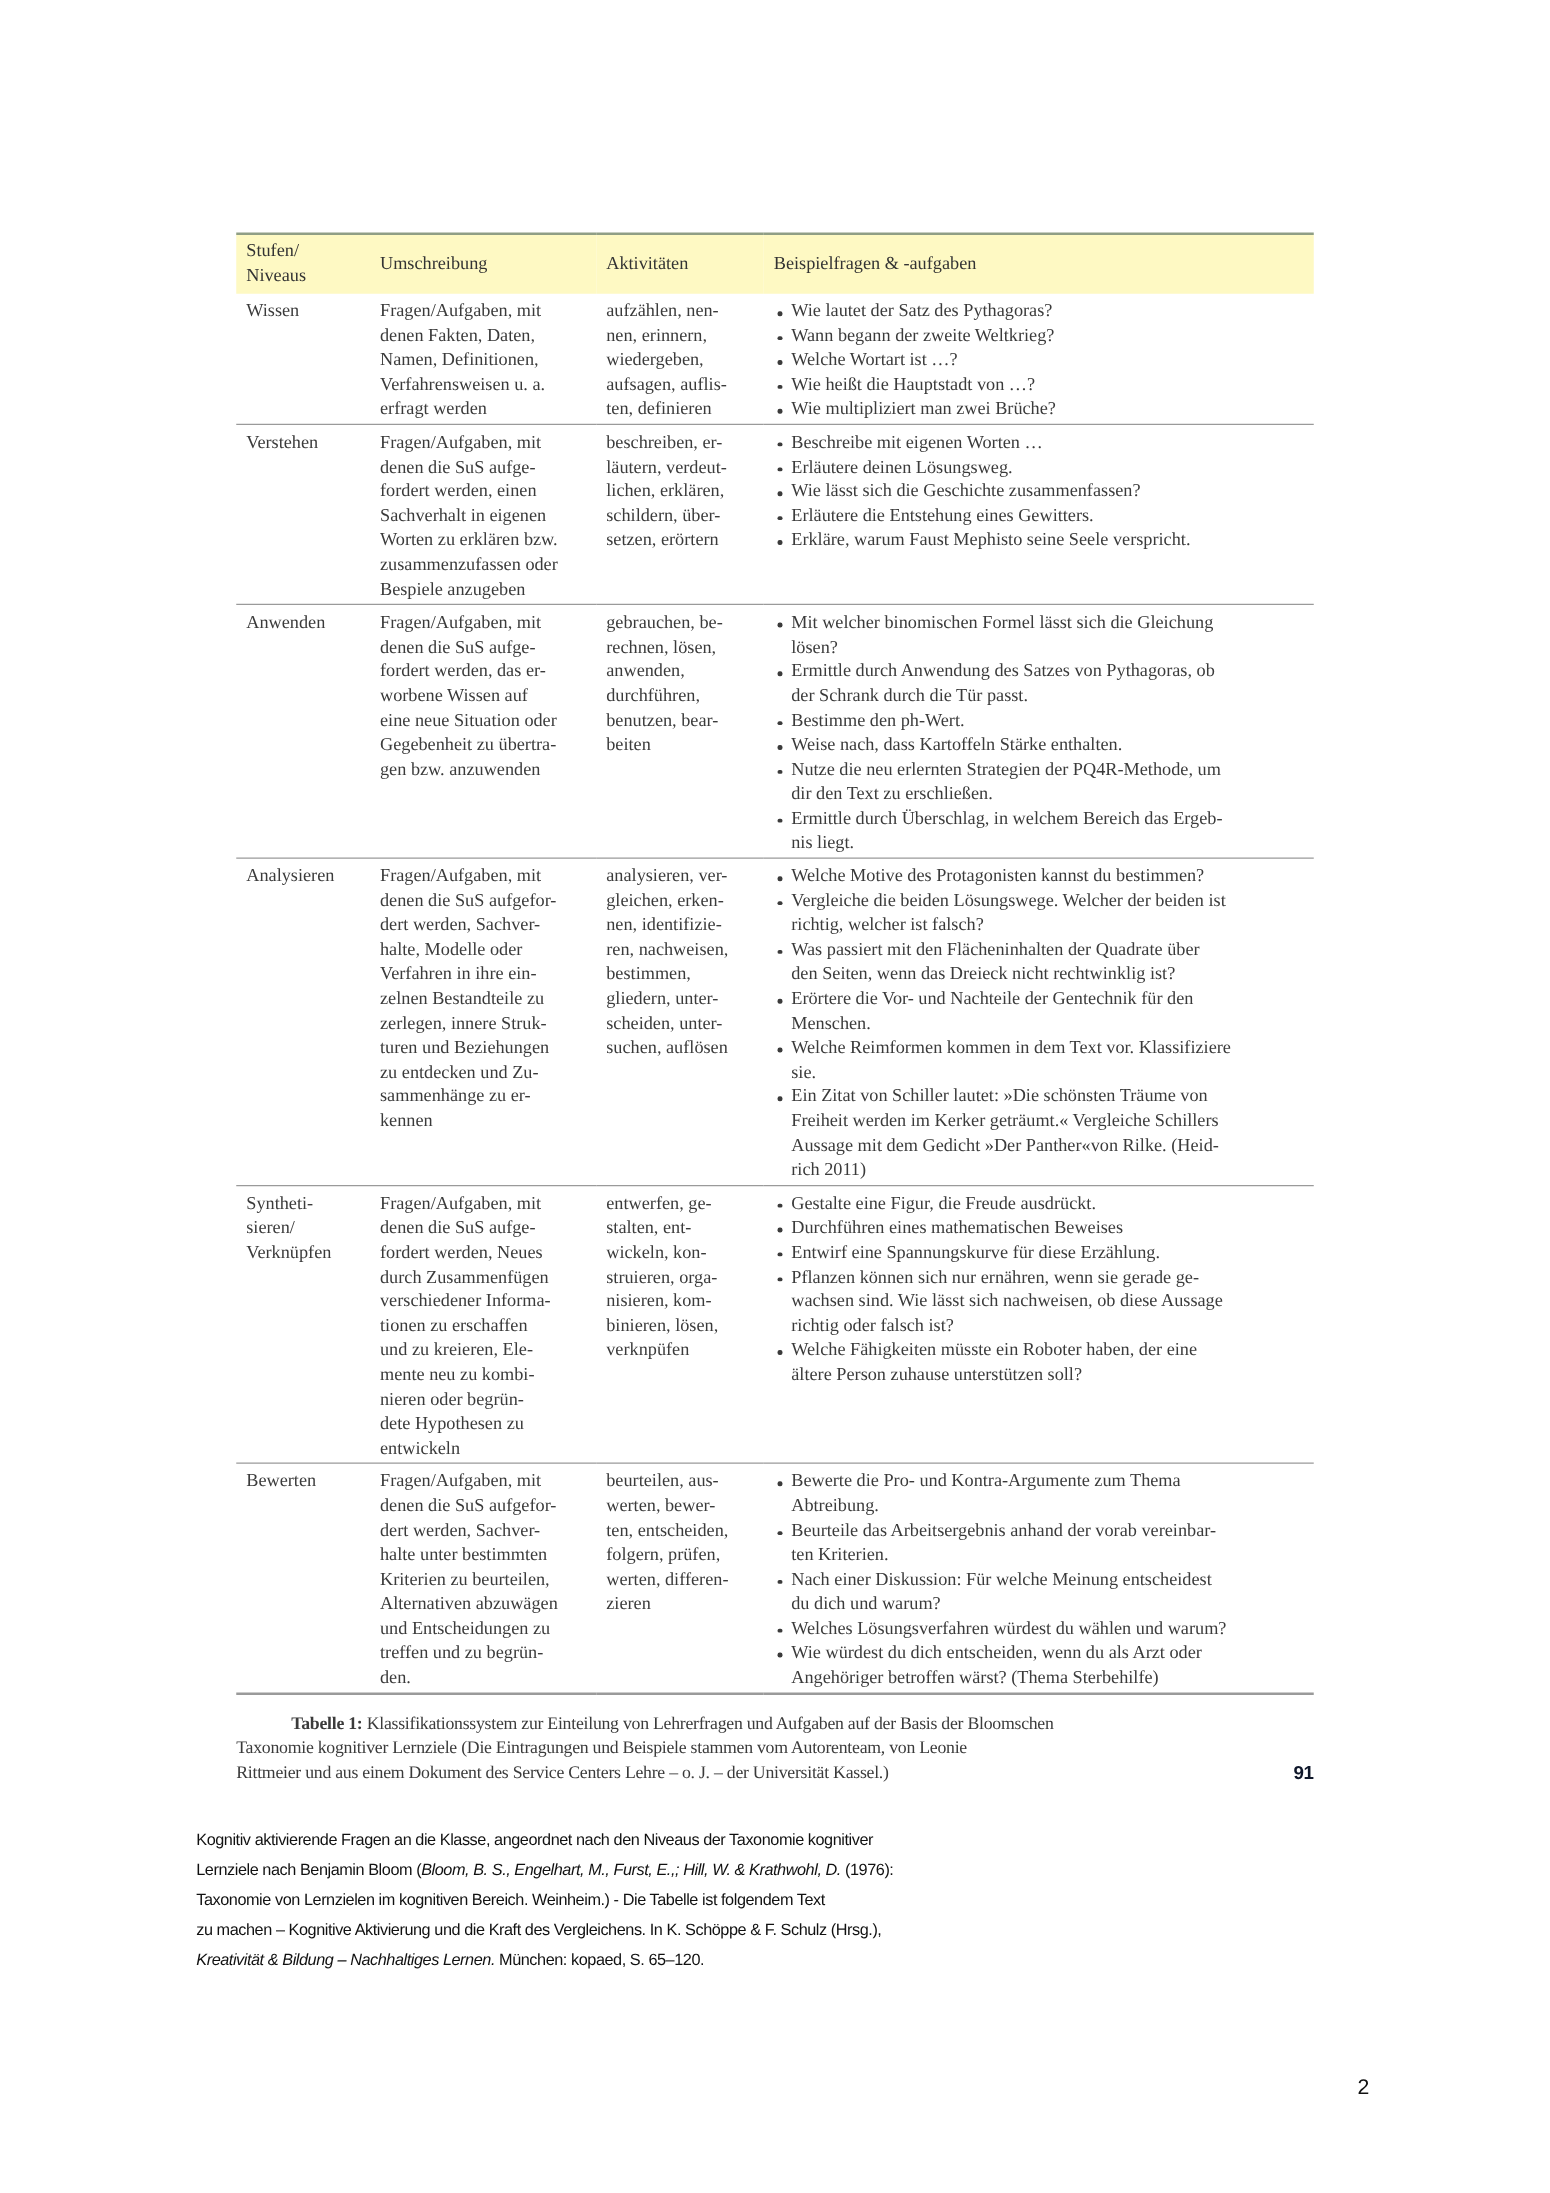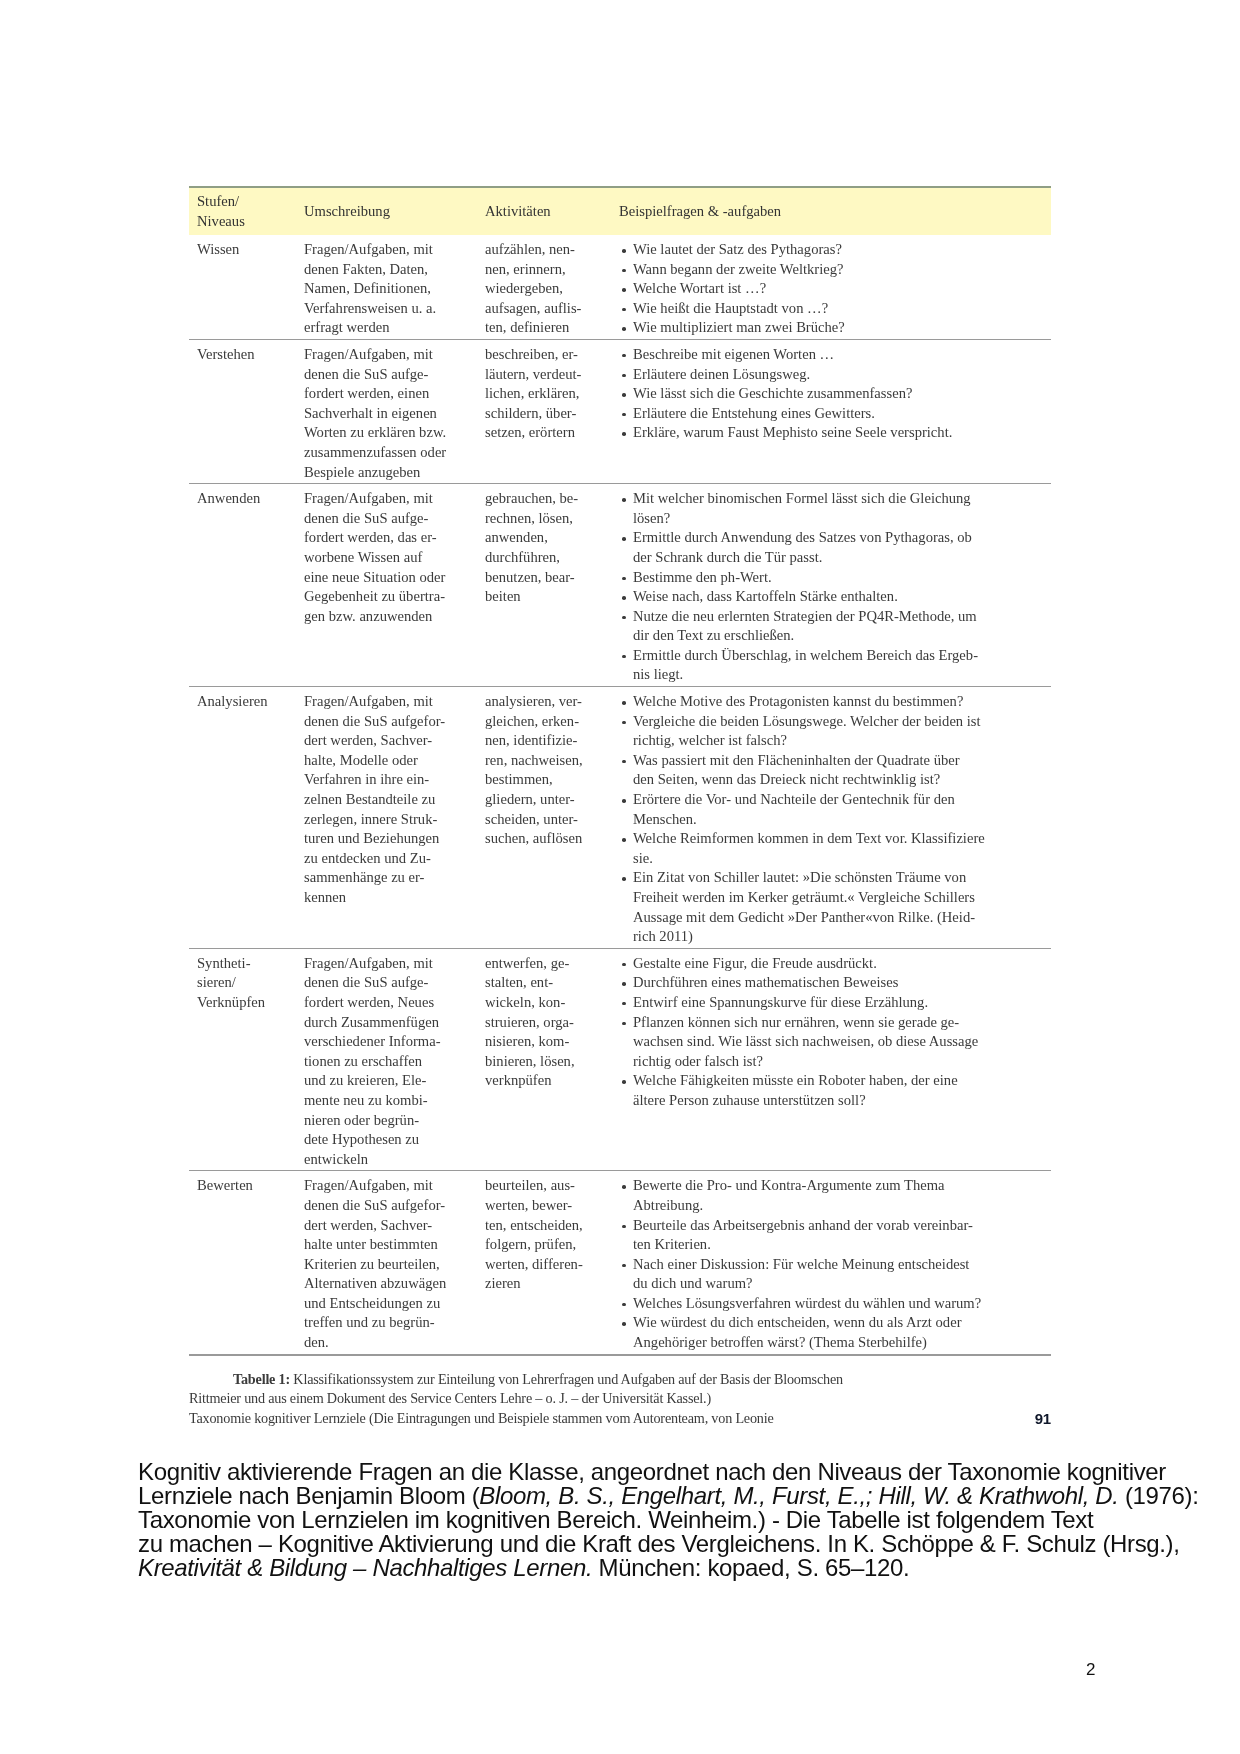--- a/index.html
+++ b/index.html
@@ -42,23 +42,23 @@
     letter-spacing: -0.2px;
   }
   .caption .label { font-weight: bold; margin-left: 44px; }
   .caption .line { white-space: nowrap; }
   .book-page {
     position: absolute; right: 0; bottom: 0;
     font-family: "Liberation Sans", "DejaVu Sans", sans-serif;
     font-weight: bold; font-size: 15px; color: #0f172a;
   }
   .body-text {
-    position: absolute; left: 138px; top: 1460px; width: 950px;
+    position: absolute; left: 157px; top: 1460px; width: 950px;
     font-family: "Liberation Sans", "DejaVu Sans", sans-serif;
-    font-size: 24px; line-height: 24px; color: #111;
+    font-size: 13px; line-height: 24px; color: #111;
     letter-spacing: -0.35px;
   }
   .body-text .line { white-space: nowrap; }
   .body-text i { font-style: italic; }
   .page-number {
     position: absolute; left: 1086px; top: 1660px;
     font-family: "Liberation Sans", "DejaVu Sans", sans-serif;
     font-size: 17px; color: #111;
   }
 </style>
@@ -364,22 +364,22 @@
                 <span class="line">Angehöriger betroffen wärst? (Thema Sterbehilfe)</span>
               </li>
             </ul>
           </td>
         </tr>
       </tbody>
   </table>
 
   <div class="caption">
     <span class="line"><span class="label">Tabelle 1:</span><span> Klassifikationssystem zur Einteilung von Lehrerfragen und Aufgaben auf der Basis der Bloomschen</span></span>
+    <span class="line">Taxonomie kognitiver Lernziele (Die Eintragungen und Beispiele stammen vom Autorenteam, von Leonie</span>
     <span class="line">Rittmeier und aus einem Dokument des Service Centers Lehre – o. J. – der Universität Kassel.)</span>
-    <span class="line">Taxonomie kognitiver Lernziele (Die Eintragungen und Beispiele stammen vom Autorenteam, von Leonie</span>
     <span class="book-page">91</span>
   </div>
 </div>
 
 <div class="body-text">
   <span class="line">Kognitiv aktivierende Fragen an die Klasse, angeordnet nach den Niveaus der Taxonomie kognitiver</span>
   <span class="line"><span>Lernziele nach Benjamin Bloom (</span><i>Bloom, B. S., Engelhart, M., Furst, E.,; Hill, W. &amp; Krathwohl, D.</i><span> (1976):</span></span>
   <span class="line">Taxonomie von Lernzielen im kognitiven Bereich. Weinheim.) - Die Tabelle ist folgendem Text</span>
   <span class="line">zu machen – Kognitive Aktivierung und die Kraft des Vergleichens. In K. Schöppe &amp; F. Schulz (Hrsg.),</span>
   <span class="line"><i>Kreativität &amp; Bildung – Nachhaltiges Lernen.</i><span> München: kopaed, S. 65–120.</span></span>

